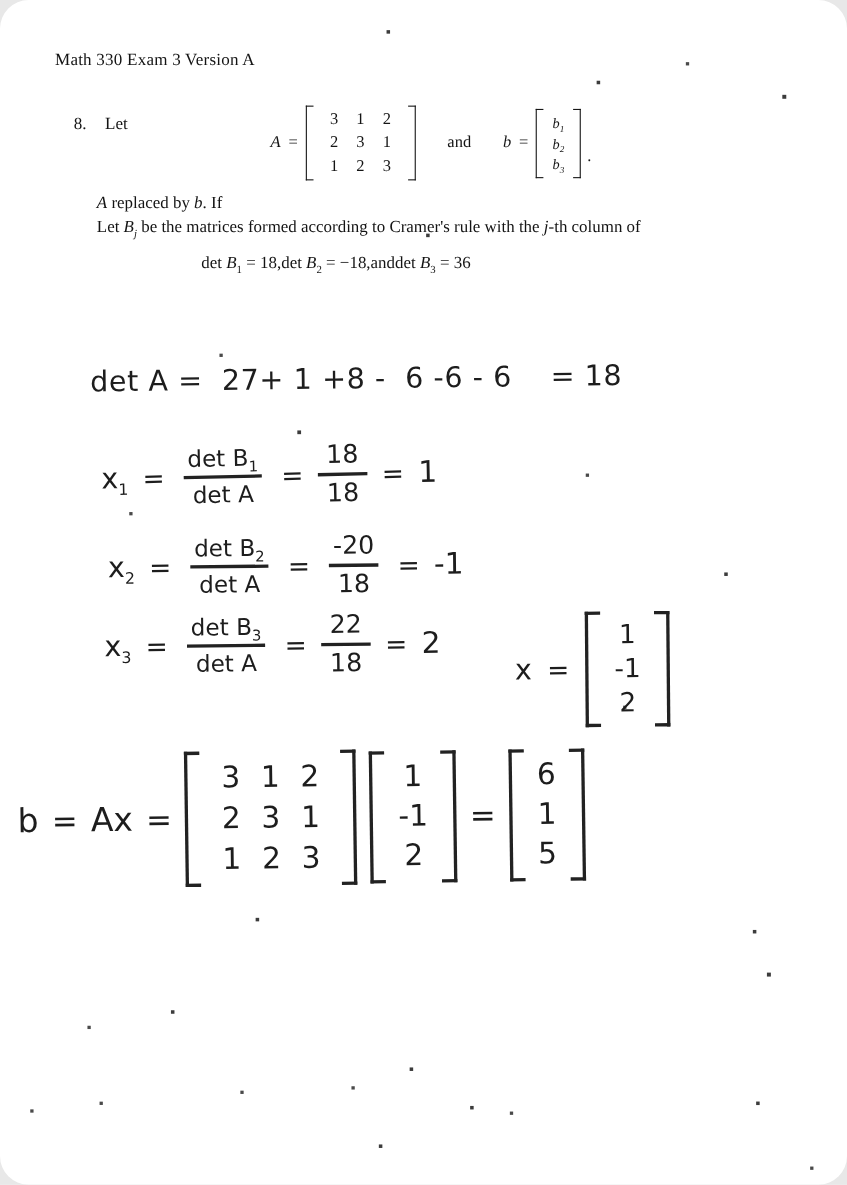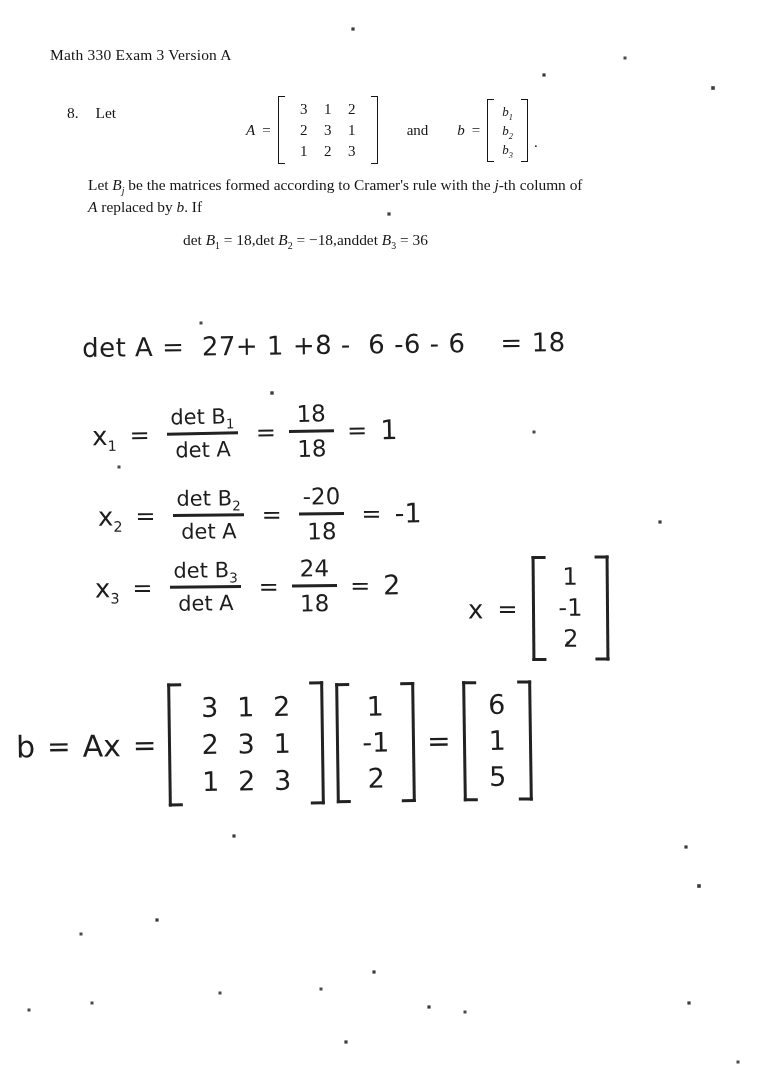--- a/index.html
+++ b/index.html
@@ -1,17 +1,17 @@
 <!DOCTYPE html>
 <html><head>
 <meta charset="utf-8">
 <style>
   html,body{margin:0;padding:0;background:#e8e8e8;}
   .page{position:relative;width:770px;height:1077px;background:#ffffff;overflow:hidden;
-        font-family:"Liberation Serif", serif;color:#141414;}
+        font-family:"Liberation Serif", serif;color:#141414;border-radius:26px;}
 
   
   .abs{position:absolute;}
   .header{left:50px;top:46px;font-size:15.5px;letter-spacing:0.2px;}
   .leadrow{left:67px;top:104px;font-size:15.5px;}
   .leadrow .num{margin-right:13px;}
   .mv{font-style:italic;}
   sub{font-size:64%;line-height:0;}
 
   .eqrow{left:246px;top:96px;display:flex;align-items:center;font-size:15px;}
@@ -113,22 +113,22 @@
         <span><span>b</span><sub>1</sub></span>
         <span><span>b</span><sub>2</sub></span>
         <span><span>b</span><sub>3</sub></span>
       </span>
       <span class="pm-br"></span>
     </span>
     <span class="period">.</span>
   </div>
 
   <div class="abs para">
+    <div><span class="mv">A</span><span> replaced by </span><span class="mv">b</span><span>. If</span></div>
     <div><span>Let </span><span class="mv">B</span><sub class="mv">j</sub><span> be the matrices formed according to Cramer's rule with the </span><span class="mv">j</span><span>-th column of</span></div>
-    <div><span class="mv">A</span><span> replaced by </span><span class="mv">b</span><span>. If</span></div>
   </div>
 
   <div class="abs dets">
     <span><span>det </span><span class="mv">B</span><sub>1</sub><span> = 18,</span></span>
     <span><span>det </span><span class="mv">B</span><sub>2</sub><span> = −18,</span></span>
     <span>and</span>
     <span><span>det </span><span class="mv">B</span><sub>3</sub><span> = 36</span></span>
   </div>
 
 
@@ -168,21 +168,21 @@
 
   <div class="abs hw xrow x3">
     <span class="xv"><span>x</span><sub>3</sub></span>
     <span class="heq">=</span>
     <span class="hwfrac fr-big">
       <span class="num"><span>det B</span><sub>3</sub></span>
       <span class="den">det A</span>
     </span>
     <span class="heq">=</span>
     <span class="hwfrac fr-sm">
-      <span class="num">24</span>
+      <span class="num">22</span>
       <span class="den">18</span>
     </span>
     <span class="heq">=</span>
     <span class="hres">2</span>
   </div>
 
   <div class="abs hw xvec">
     <span class="xv">x</span>
     <span class="heq">=</span>
     <span class="mat hmat vec1">

